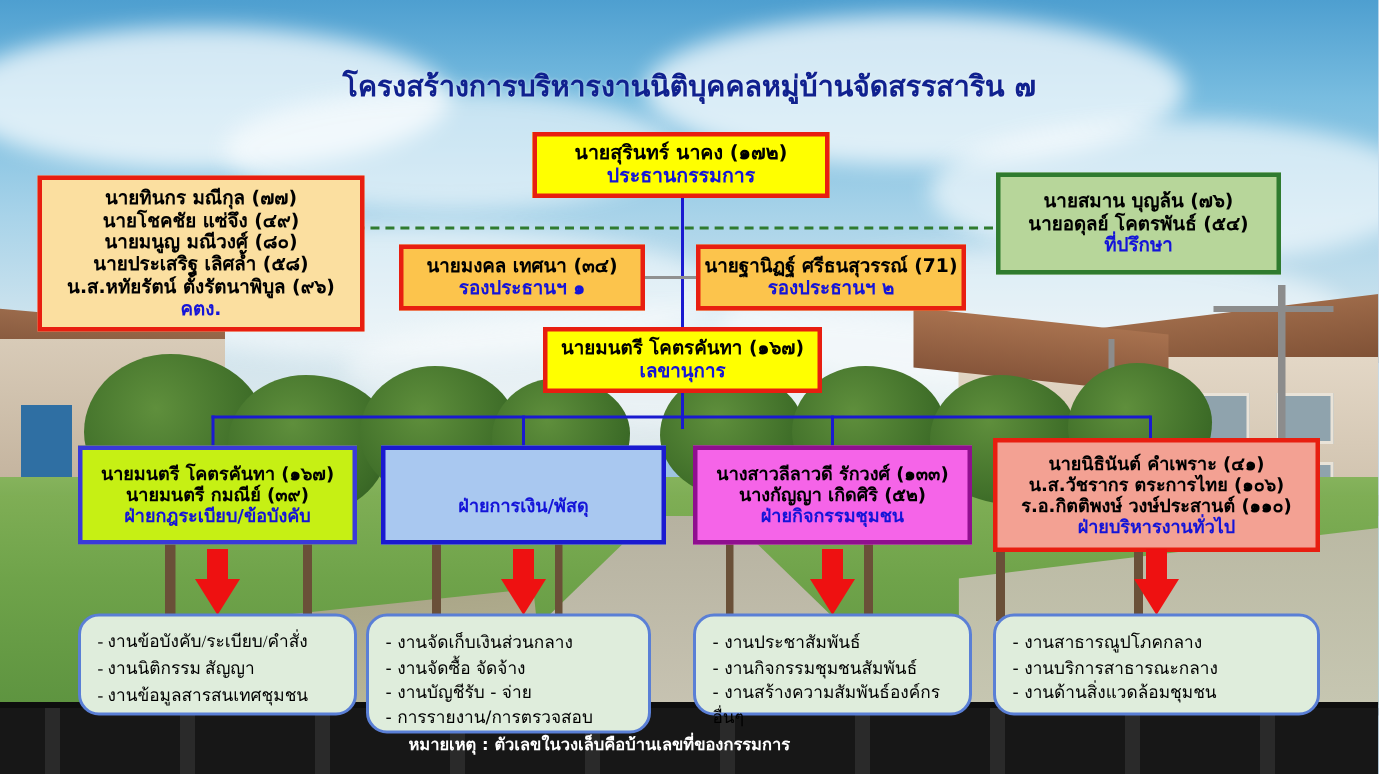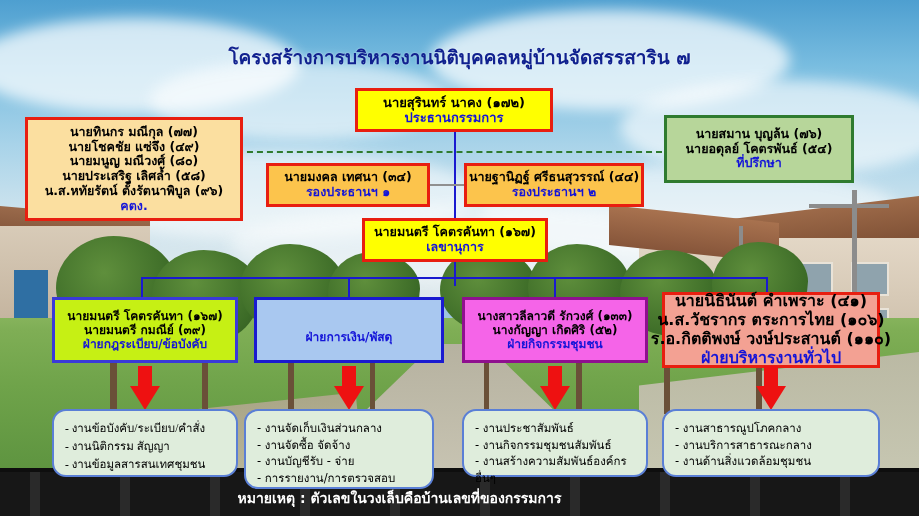--- a/index.html
+++ b/index.html
@@ -105,21 +105,21 @@
   .taskbox div{white-space:nowrap;}
   .taskbox div.wrap{white-space:normal;}
 
   .title{
     position:absolute;left:0;top:42px;width:919px;text-align:center;
     font-size:19px;font-weight:bold;color:#10218f;
     text-shadow:0 0 2px rgba(255,255,255,.6);
   }
   .note{
     position:absolute;left:0;top:487px;width:919px;text-align:center;
-    font-size:14px;font-weight:bold;color:#ffffff;
+    font-size:11px;font-weight:bold;color:#ffffff;
     padding-right:120px;box-sizing:border-box;
   }
 
   
   .vline{position:absolute;background:#1a1ad0;width:2px;}
   .hline{position:absolute;background:#1a1ad0;height:2px;}
   .greydash{position:absolute;height:2px;background:#8a8a8a;}
   .dashline{
     position:absolute;height:0;border-top:2.5px dashed #2f7b2f;
   }
@@ -244,21 +244,21 @@
     <span class="nm">นายอดุลย์ โคตรพันธ์ (๕๔)</span>
     <span class="ttl">ที่ปรึกษา</span>
   </div>
 
   <div class="box orangebox" style="left:266px;top:163px;width:164px;height:44px;font-size:12.5px;">
     <span class="nm">นายมงคล  เทศนา (๓๔)</span>
     <span class="ttl">รองประธานฯ ๑</span>
   </div>
 
   <div class="box orangebox" style="left:464px;top:163px;width:180px;height:44px;font-size:12.5px;">
-    <span class="nm">นายฐานิฏฐ์ ศรีธนสุวรรณ์ (๔๔)</span>
+    <span class="nm">นายฐานิฏฐ์ ศรีธนสุวรรณ์ (71)</span>
     <span class="ttl">รองประธานฯ ๒</span>
   </div>
 
   <div class="box yellowbox" style="left:362px;top:218px;width:186px;height:44px;font-size:12.5px;">
     <span class="nm">นายมนตรี โคตรคันทา (๑๖๗)</span>
     <span class="ttl">เลขานุการ</span>
   </div>
 
   <div class="box chartbox" style="left:52px;top:297px;width:186px;height:66px;font-size:12px;">
     <span class="nm">นายมนตรี โคตรคันทา (๑๖๗)</span>
@@ -269,21 +269,21 @@
   <div class="box bluebox" style="left:254px;top:297px;width:190px;height:66px;font-size:12px;">
     <span class="ttl" style="margin-top:14px;">ฝ่ายการเงิน/พัสดุ</span>
   </div>
 
   <div class="box magbox" style="left:462px;top:297px;width:186px;height:66px;font-size:12px;">
     <span class="nm">นางสาวลีลาวดี รักวงศ์ (๑๓๓)</span>
     <span class="nm">นางกัญญา เกิดศิริ (๕๒)</span>
     <span class="ttl">ฝ่ายกิจกรรมชุมชน</span>
   </div>
 
-  <div class="box salmonbox" style="left:662px;top:292px;width:218px;height:76px;font-size:16px;">
+  <div class="box salmonbox" style="left:662px;top:292px;width:218px;height:76px;font-size:12px;">
     <span class="nm">นายนิธินันต์ คำเพราะ (๔๑)</span>
     <span class="nm">น.ส.วัชรากร ตระการไทย (๑๐๖)</span>
     <span class="nm">ร.อ.กิตติพงษ์ วงษ์ประสานต์ (๑๑๐)</span>
     <span class="ttl">ฝ่ายบริหารงานทั่วไป</span>
   </div>
 
   <div class="arrow" style="left:130px;top:366px;">
     <div class="shaft"></div>
       <div class="head"></div>
   </div>

